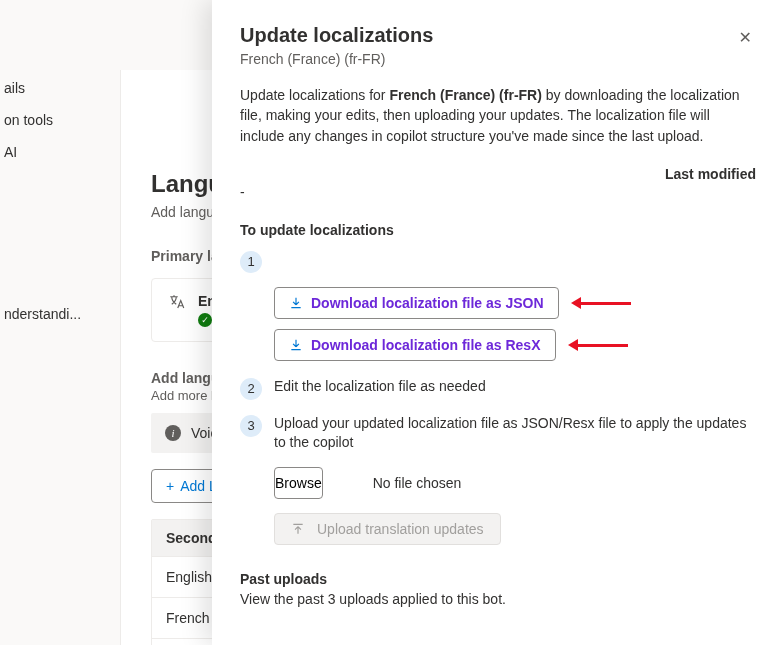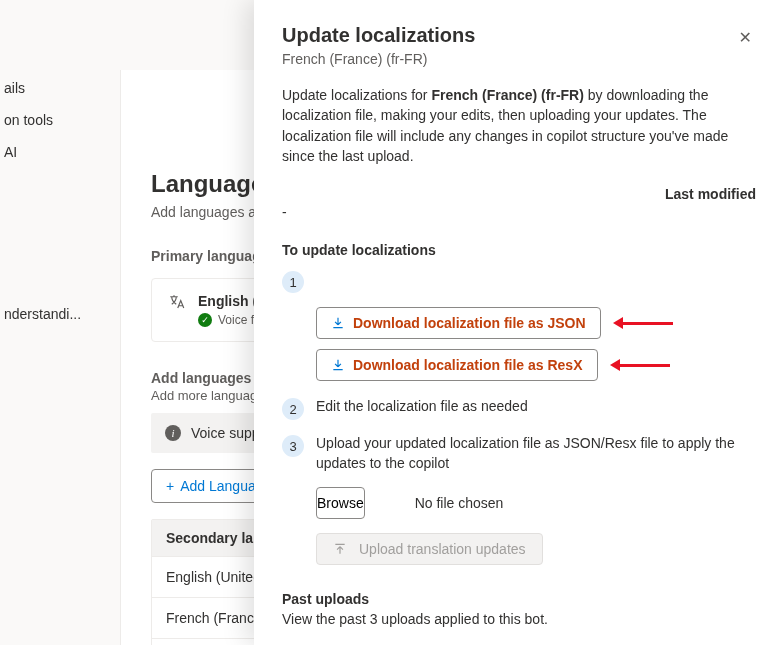--- a/index.html
+++ b/index.html
@@ -138,21 +138,21 @@
     .sec-row {
       padding: 12px 14px;
       border-bottom: 1px solid #edebe9;
     }
     .sec-row:last-child { border-bottom: none; }
 
     
     .panel {
       position: absolute;
       top: 0; right: 0; bottom: 0;
-      width: 530px;
+      width: 572px;
       background: #fff;
       box-shadow: -8px 0 24px rgba(0,0,0,0.12);
       padding: 24px 28px;
       overflow-y: auto;
     }
     .panel-head {
       display: flex;
       justify-content: space-between;
       align-items: flex-start;
       margin-bottom: 18px;
@@ -223,21 +223,21 @@
       border: 1px solid #8a8886;
       border-radius: 4px;
       padding: 7px 14px;
       background: #fff;
       font-weight: 600;
       display: flex;
       align-items: center;
       gap: 8px;
       cursor: pointer;
       font-size: 14px;
-      color: #c2410c;
+      color: #6d28d9;
     }
     .arrow {
       width: 60px;
       height: 6px;
       position: relative;
     }
     .arrow::before {
       content: "";
       position: absolute;
       top: 2px; left: 8px; right: 0;

